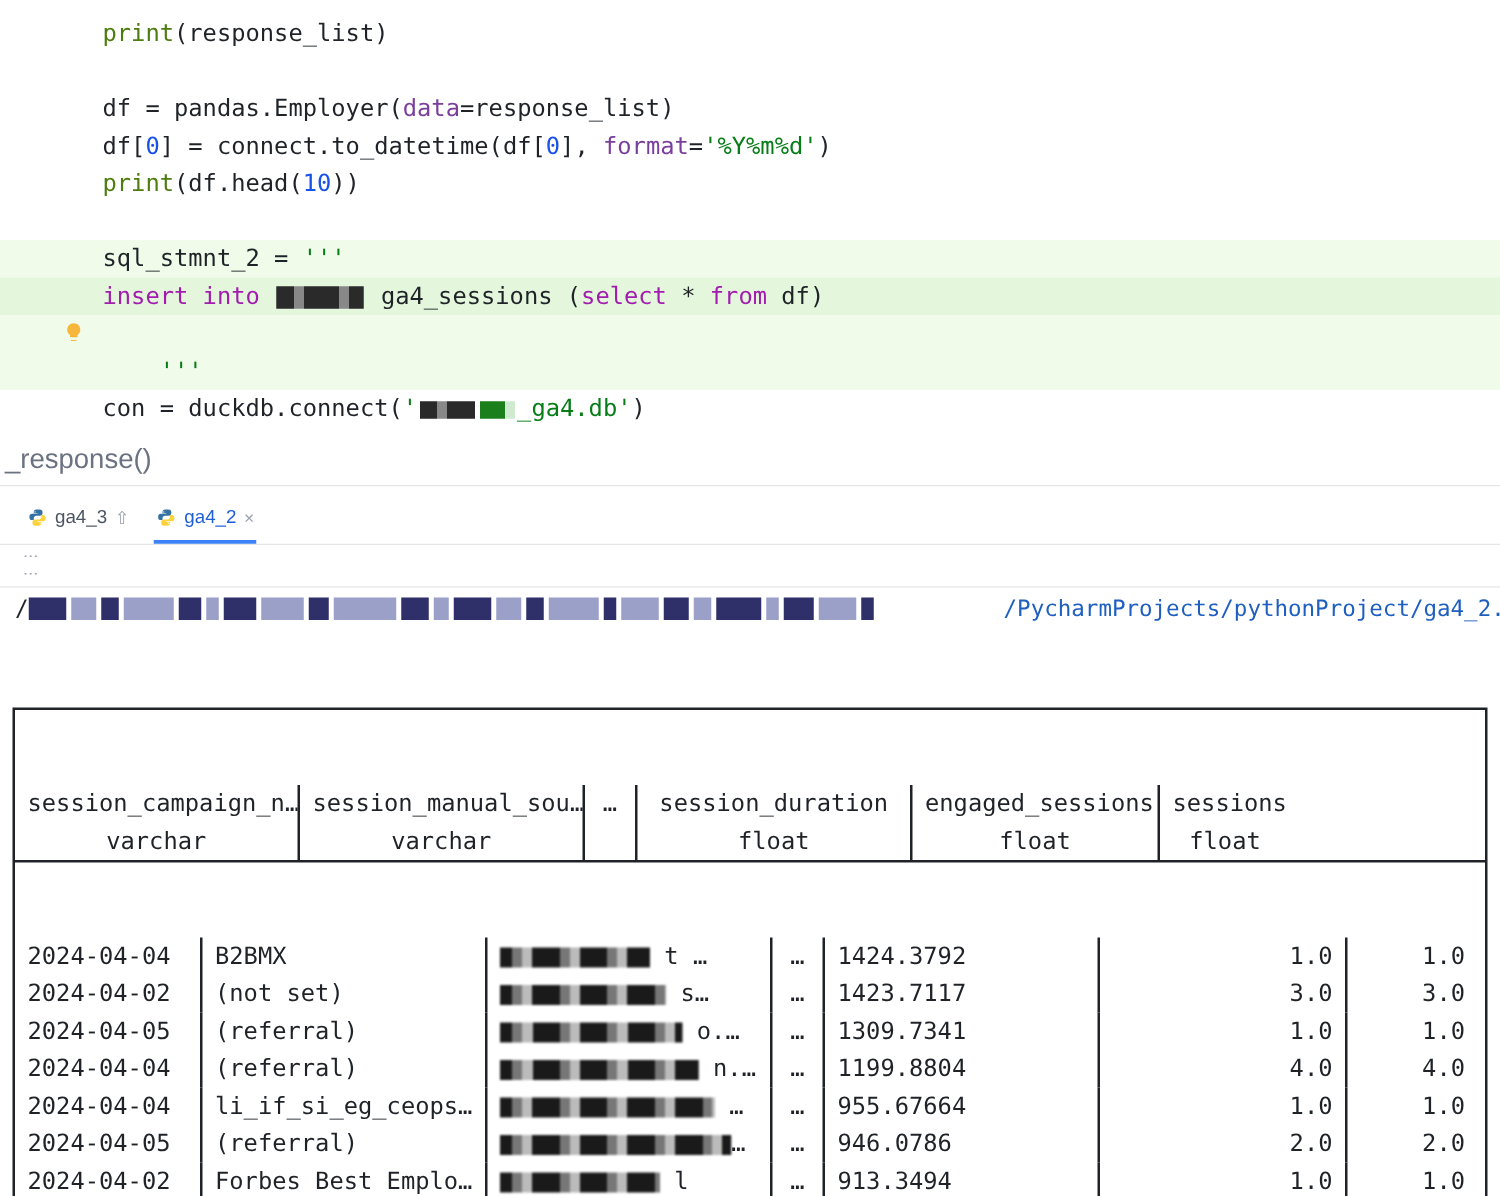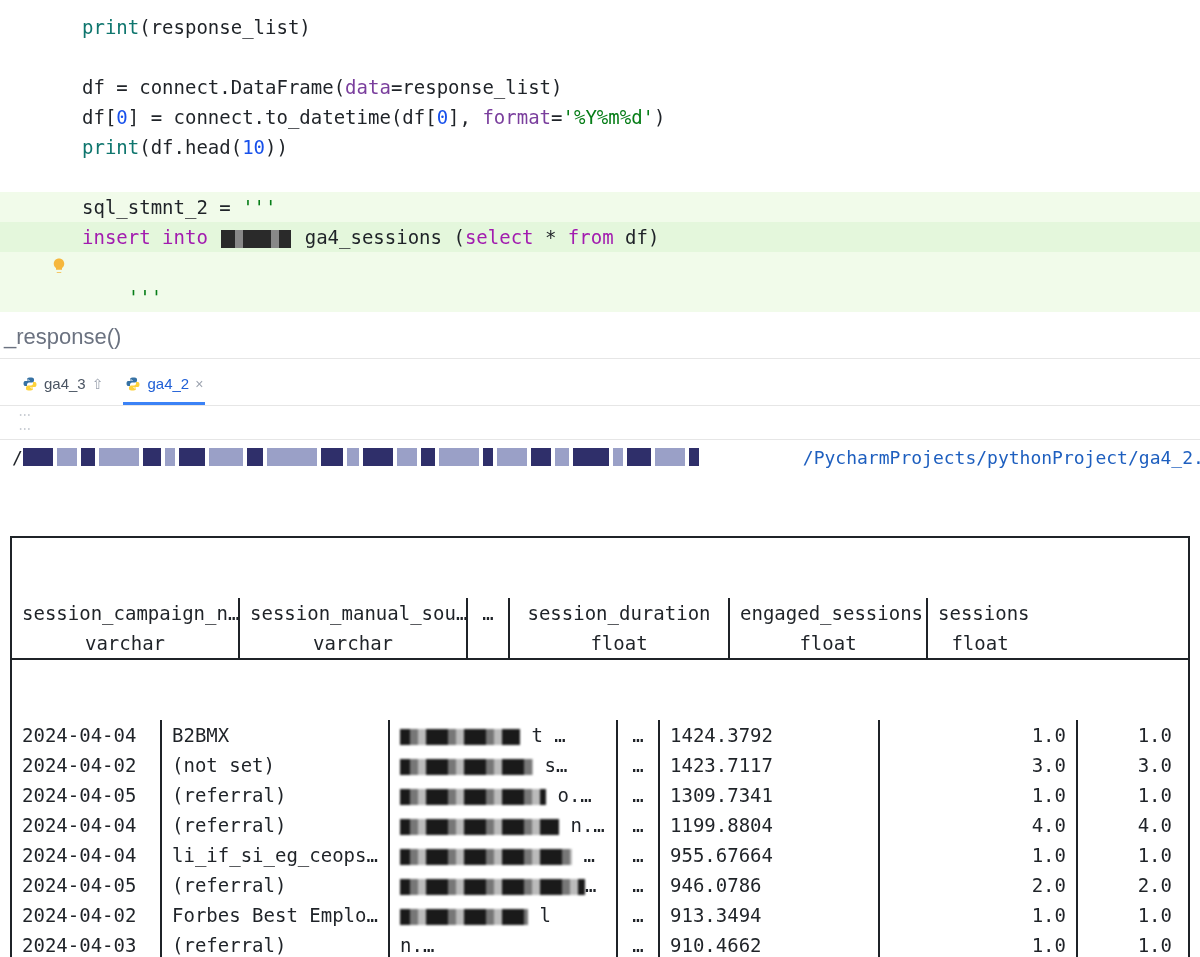--- a/index.html
+++ b/index.html
@@ -10,21 +10,21 @@
     font-size: 19px;
     color: #1f2328;
     width: 1200px;
     overflow: hidden;
   }
   .editor {
     padding-top: 12px;
     padding-bottom: 8px;
   }
   .line { white-space: pre; line-height: 30px; padding-left: 82px; position: relative; } 
-  .fn { color: #0f766e; }
+  .fn { color: #4d7c0f; }
   .purple { color:#7a3e9d; }
   .num { color:#1750eb; }
   .str { color:#067d17; }
   .kwd { color:#a21caf; }
   .hl-green { background: #e4f7dc; }
   .hl-green-pale { background:#f1fbea; }
   .gutter-bulb {
     position:absolute; left:50px; top:5px; width:18px;height:18px;
     display:flex;align-items:center;justify-content:center;
   }
@@ -93,32 +93,33 @@
     filter: blur(0.8px);
   }
   .bulb-svg{ fill:#f6b73c; }
 </style>
 </head>
 <body>
 
 <div class="editor">
   <div class="line"><span class="fn">print</span><span>(response_list)</span></div>
   <div class="line"> </div>
-  <div class="line"><span>df = connect.DataFrame(</span><span class="purple">data</span><span>=response_list)</span></div>
+  <div class="line"><span>df = pandas.Employer(</span><span class="purple">data</span><span>=response_list)</span></div>
   <div class="line"><span>df[</span><span class="num">0</span><span>] = connect.to_datetime(df[</span><span class="num">0</span><span>], </span><span class="purple">format</span><span>=</span><span class="str">'%Y%m%d'</span><span>)</span></div>
   <div class="line"><span class="fn">print</span><span>(df.head(</span><span class="num">10</span><span>))</span></div>
   <div class="line"> </div>
   <div class="line hl-green-pale"><span>sql_stmnt_2 = </span><span class="str">'''</span></div>
   <div class="line hl-green"><span class="kwd">insert into </span><span class="redact"></span><span> ga4_sessions (</span><span class="kwd">select</span><span> * </span><span class="kwd">from</span><span> df)</span></div>
   <div class="line hl-green-pale">
     <span class="gutter-bulb">
       <svg viewBox="0 0 24 24" width="18" height="18" class="bulb-svg">
           <path d="M9 21h6v-1H9v1zm3-19C8 2 5 5 5 9c0 2.4 1.2 4.5 3 5.7V17h8v-2.3c1.8-1.2 3-3.3 3-5.7 0-4-3-7-7-7z"></path>
         </svg>
     </span><span class="str">'''</span></div>
+  <div class="line"><span>con = duckdb.connect(</span><span class="str">'</span><span class="redact sm"></span><span class="redact smg"></span><span class="str">_ga4.db'</span><span>)</span></div>
 </div>
 
 <div class="crumb"><span>_response()</span></div>
 
 <div class="tabs">
   <div class="tab">
     <svg class="pyicon" viewBox="0 0 32 32">
         <path fill="#3671a3" d="M15 3c-4 0-5 2-5 4v2h6v1H7c-2 0-4 1-4 5s2 5 4 5h3v-3c0-2 2-4 4-4h6c2 0 4-2 4-4V7c0-2-1-4-5-4h-4zM12 6a1 1 0 1 1 0 2 1 1 0 0 1 0-2z"></path>
         <path fill="#fdd23b" d="M17 29c4 0 5-2 5-4v-2h-6v-1h9c2 0 4-1 4-5s-2-5-4-5h-3v3c0 2-2 4-4 4h-6c-2 0-4 2-4 4v2c0 2 1 4 5 4h4zm3-3a1 1 0 1 1 0-2 1 1 0 0 1 0 2z"></path>
       </svg>

